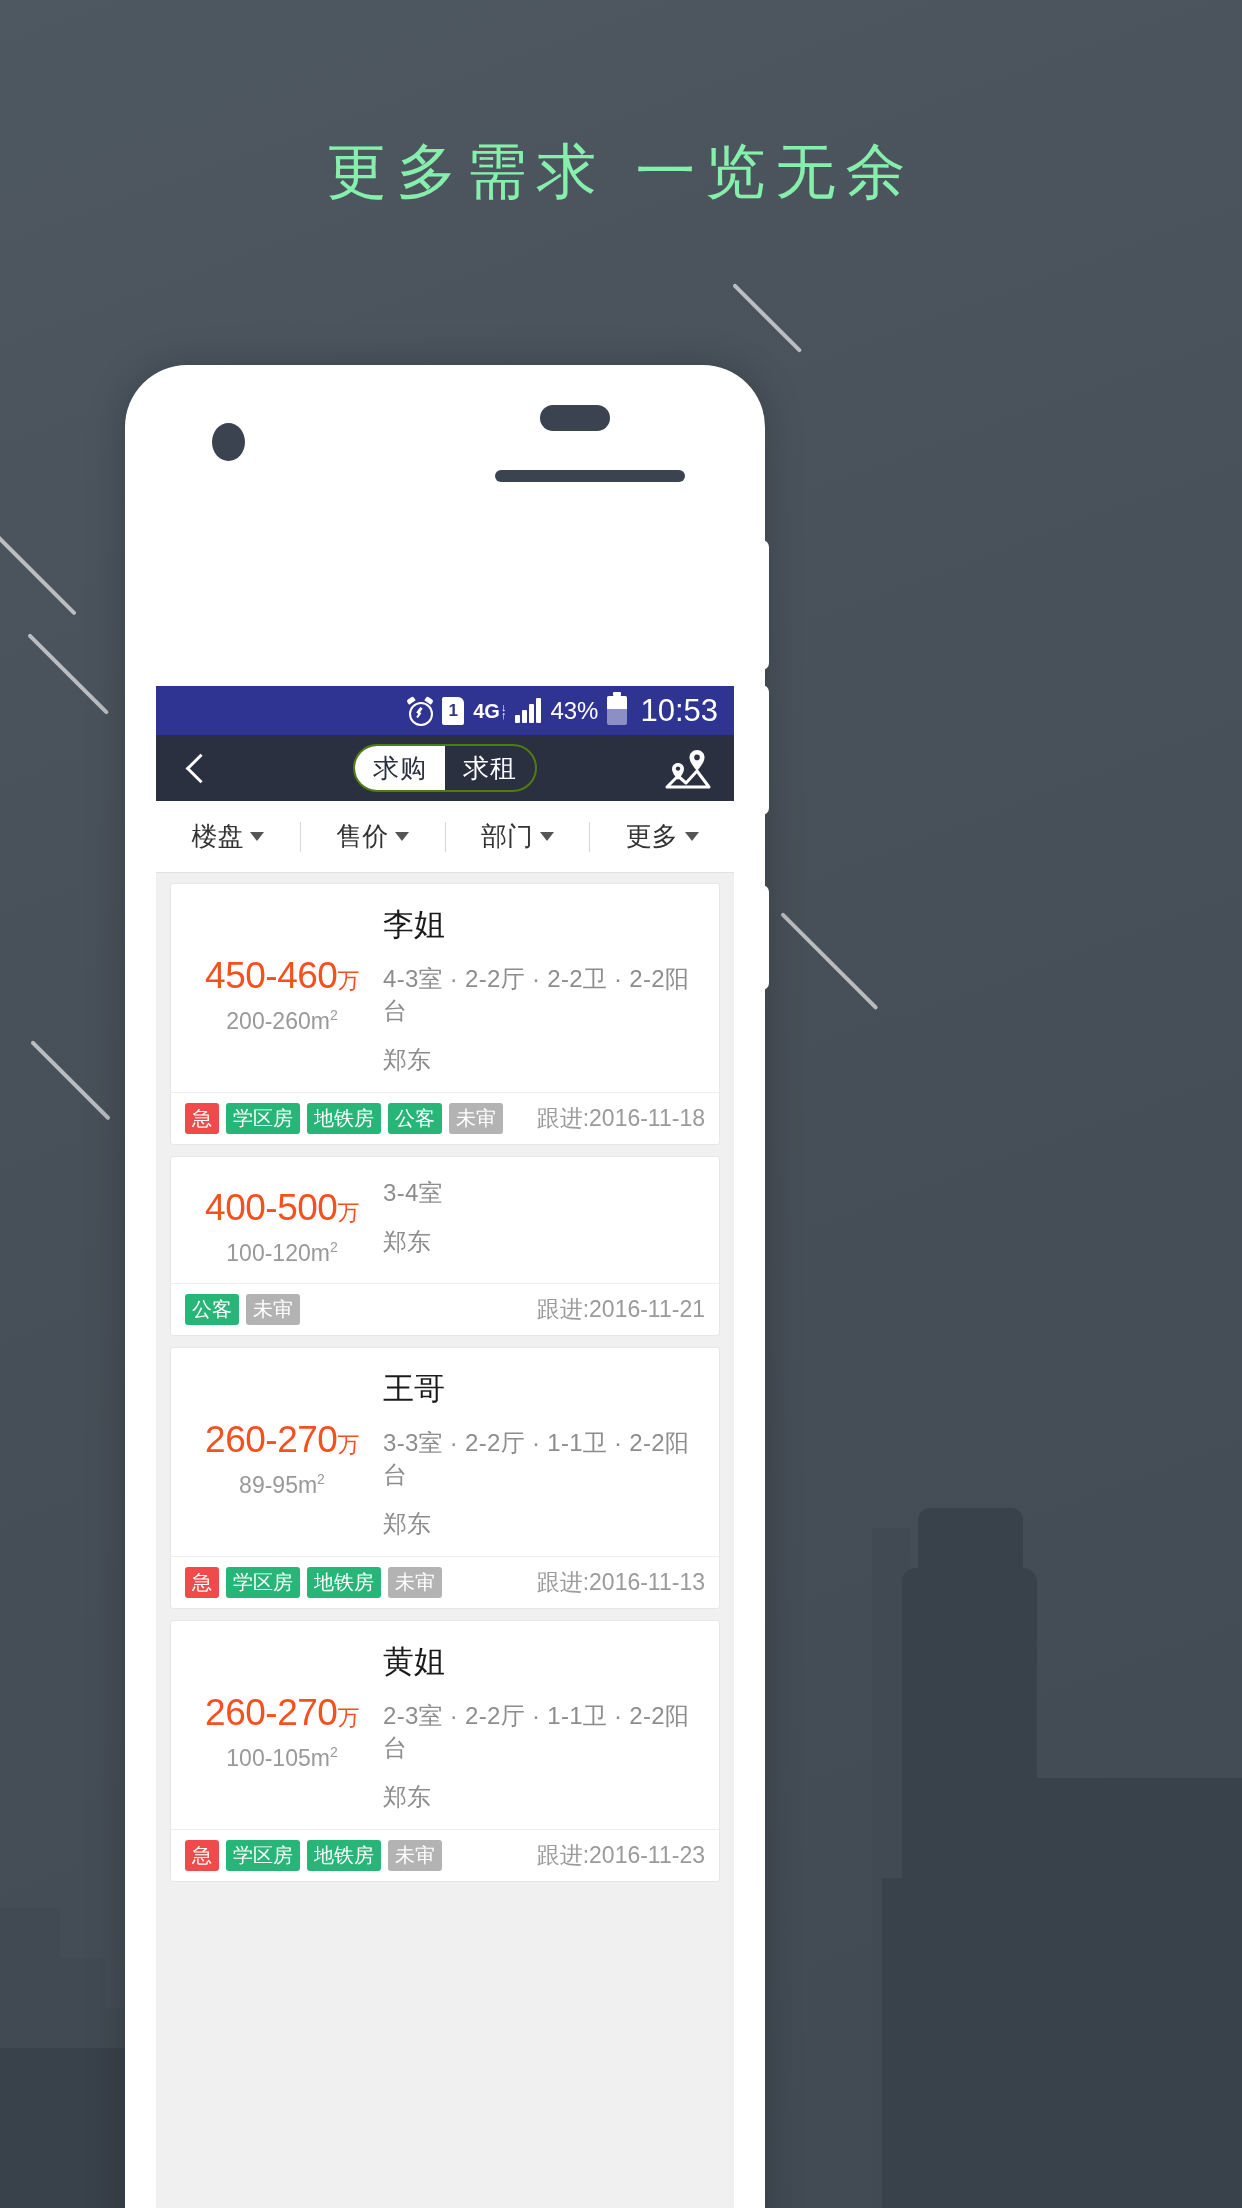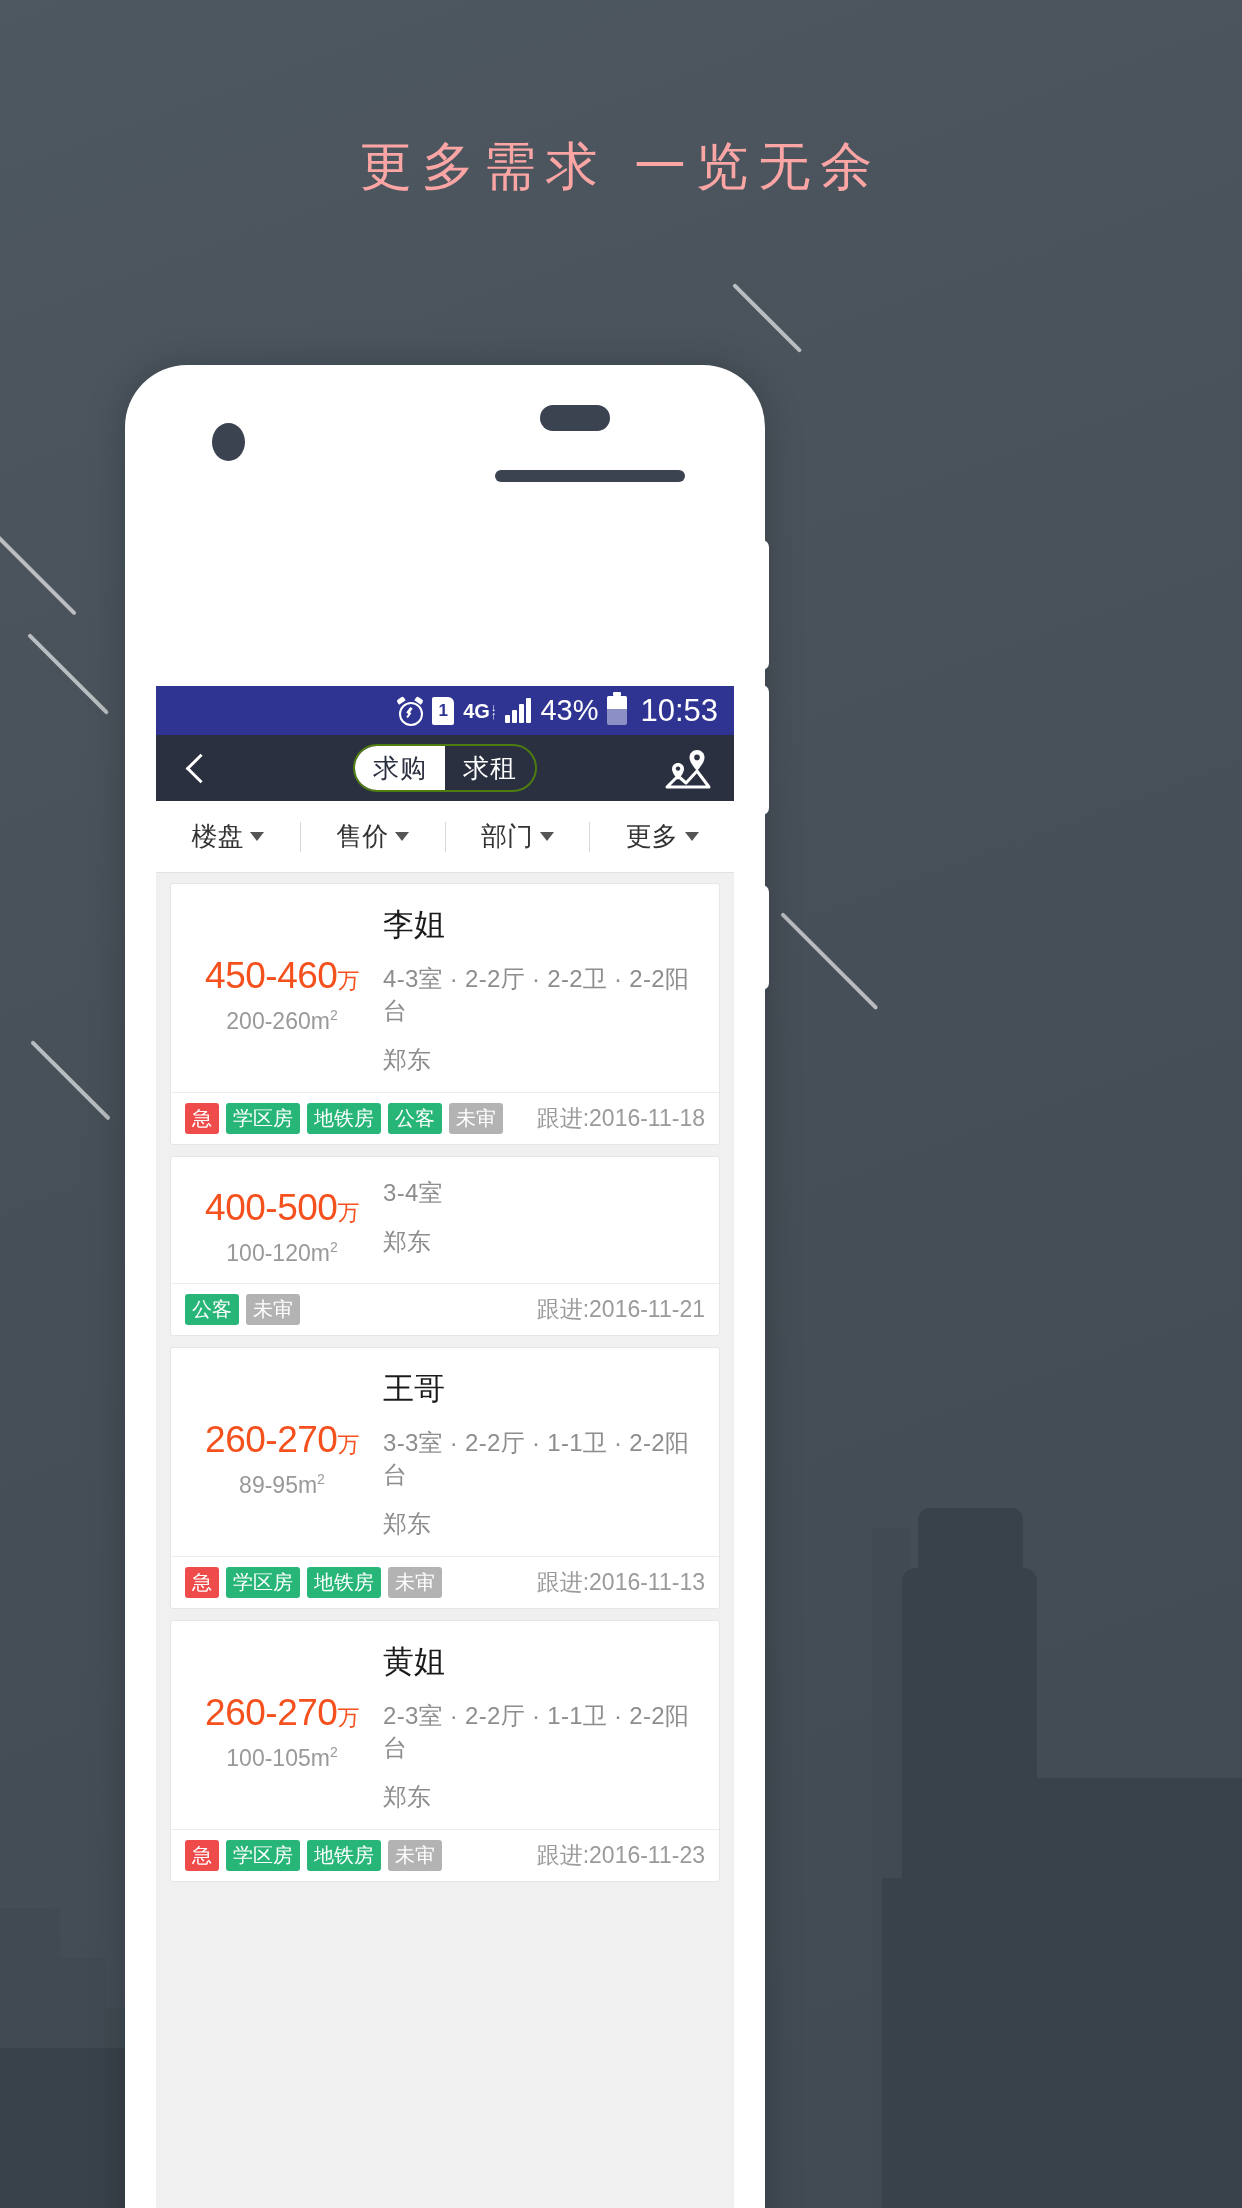--- a/index.html
+++ b/index.html
@@ -27,22 +27,22 @@
     background:rgba(255,255,255,.62);
     transform-origin:0 0;
     border-radius:2px;
   }
 
   
   #headline {
     position:absolute;
     left:0; right:0; top:132px;
     text-align:center;
-    color:#fca5a5;
-    font-size:52px;
+    color:#86efac;
+    font-size:60px;
     letter-spacing:10px;
     font-weight:300;
     font-family:"DejaVu Sans","Liberation Sans",sans-serif;
     white-space:pre;
   }
 
   
   #phone {
     position:absolute;
     left:125px; top:365px;
@@ -68,21 +68,21 @@
 
   
   #statusbar {
     height:49px;
     background:#2f3493;
     display:flex; align-items:center; justify-content:flex-end;
     padding-right:16px; gap:9px;
     color:#fff;
   }
   #statusbar .si { display:flex; align-items:center; }
-  .sb-text { font-size:29px; font-weight:400; letter-spacing:0px; line-height:1;text-align:right; }
+  .sb-text { font-size:24px; font-weight:400; letter-spacing:0px; line-height:1;text-align:right; }
   .sb-time { font-size:31px; font-weight:400; margin-left:4px; }
 
   .alarm { width:26px; height:26px; position:relative; }
   .alarm:before{
     content:""; position:absolute; left:2px; top:4px; width:20px; height:20px;
     border:2.6px solid #fff; border-radius:50%;
   }
   .alarm:after{
     content:""; position:absolute; left:11px; top:9px; width:2.6px; height:7px;
     background:#fff; box-shadow:2px 4px 0 -0.5px #fff;

